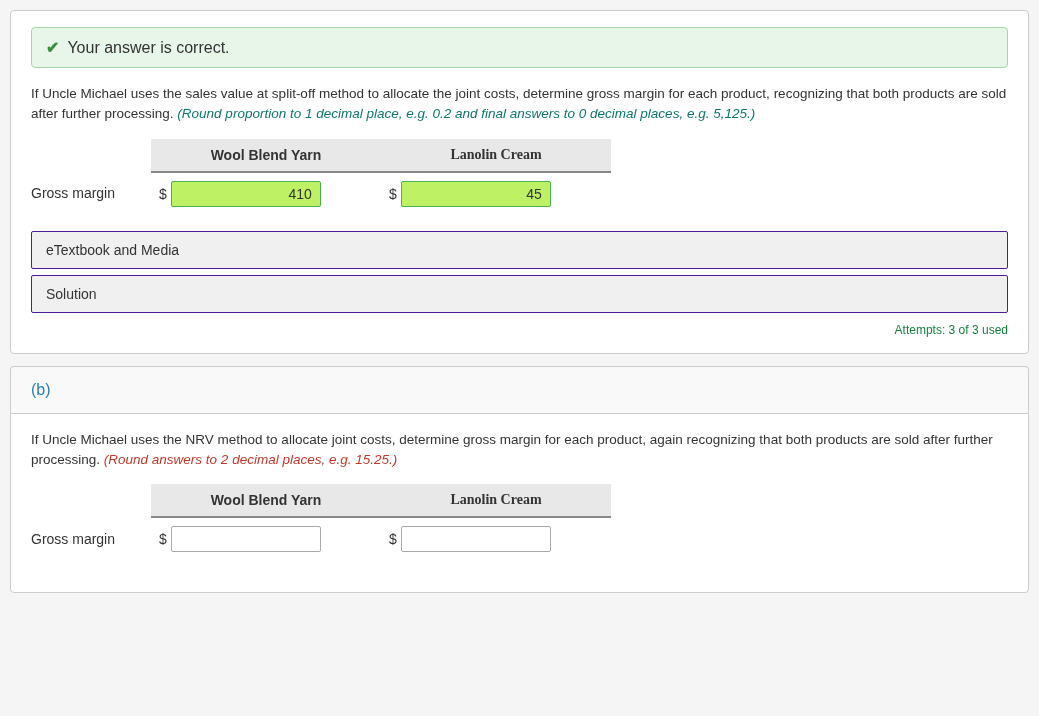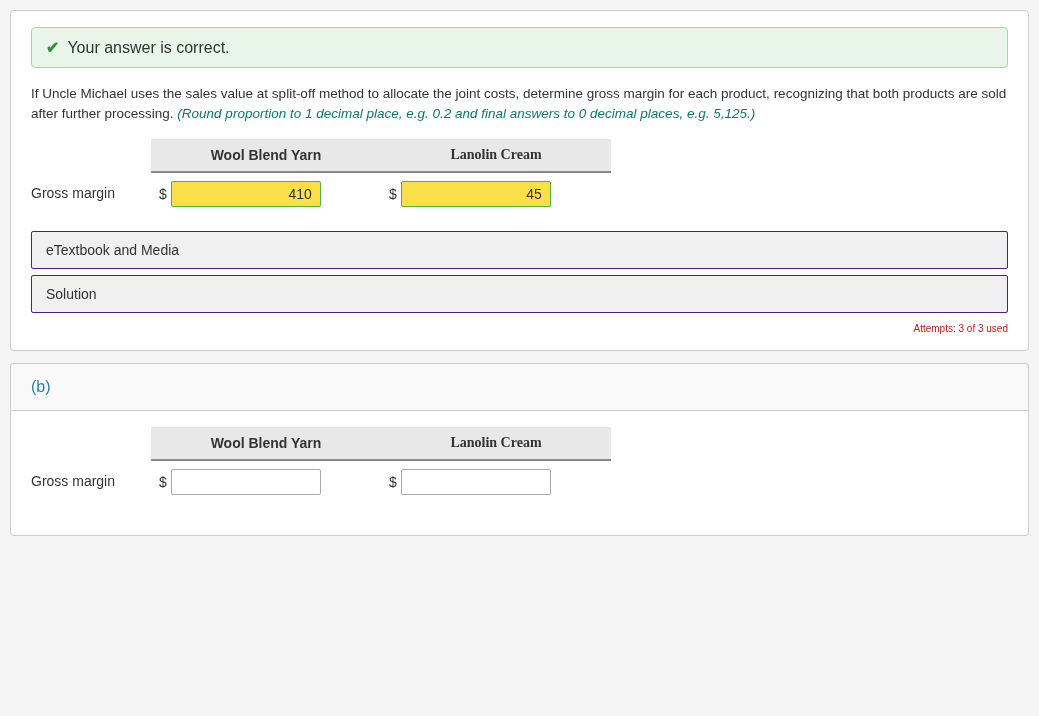--- a/index.html
+++ b/index.html
@@ -104,21 +104,21 @@
       color: #333;
     }
 
     .input-field {
       border: 1px solid #4caf50;
       border-radius: 2px;
       padding: 4px 8px;
       font-size: 14px;
       text-align: right;
       width: 150px;
-      background: #fde047;
+      background: #bef264;
       color: #333;
       outline: none;
     }
 
     .input-field-empty {
       border: 1px solid #aaa;
       border-radius: 2px;
       padding: 4px 8px;
       font-size: 14px;
       text-align: right;
@@ -138,22 +138,22 @@
       padding: 10px 14px;
       font-size: 14px;
       color: #333;
       text-align: left;
       cursor: pointer;
       margin-bottom: 6px;
     }
 
     .attempts-row {
       text-align: right;
-      font-size: 10px;
-      color: #b91c1c;
+      font-size: 12px;
+      color: #15803d;
       margin-top: 2px;
       padding-top: 4px;
     }
 
     
     .section-b-header {
       background: #f9f9f9;
       border: 1px solid #ccc;
       border-radius: 4px 4px 0 0;
       padding: 14px 20px;
@@ -248,20 +248,24 @@
 
     <div class="attempts-row">Attempts: 3 of 3 used</div>
   </div>
 
   <div class="section-b-header">
     <span class="section-b-label">(b)</span>
   </div>
 
   <div class="section-b-body">
 
+    <p class="section-b-instructions">
+      <span>If Uncle Michael uses the NRV method to allocate joint costs, determine gross margin for each product, again recognizing that both products are sold after further processing.</span>
+      <span class="highlight">(Round answers to 2 decimal places, e.g. 15.25.)</span>
+    </p>
 
     <table class="data-table">
       <thead>
         <tr>
           <th style="width:120px;"></th>
           <th class="col-header-a">Wool Blend Yarn</th>
           <th class="col-header-b">Lanolin Cream</th>
         </tr>
       </thead>
       <tbody>

